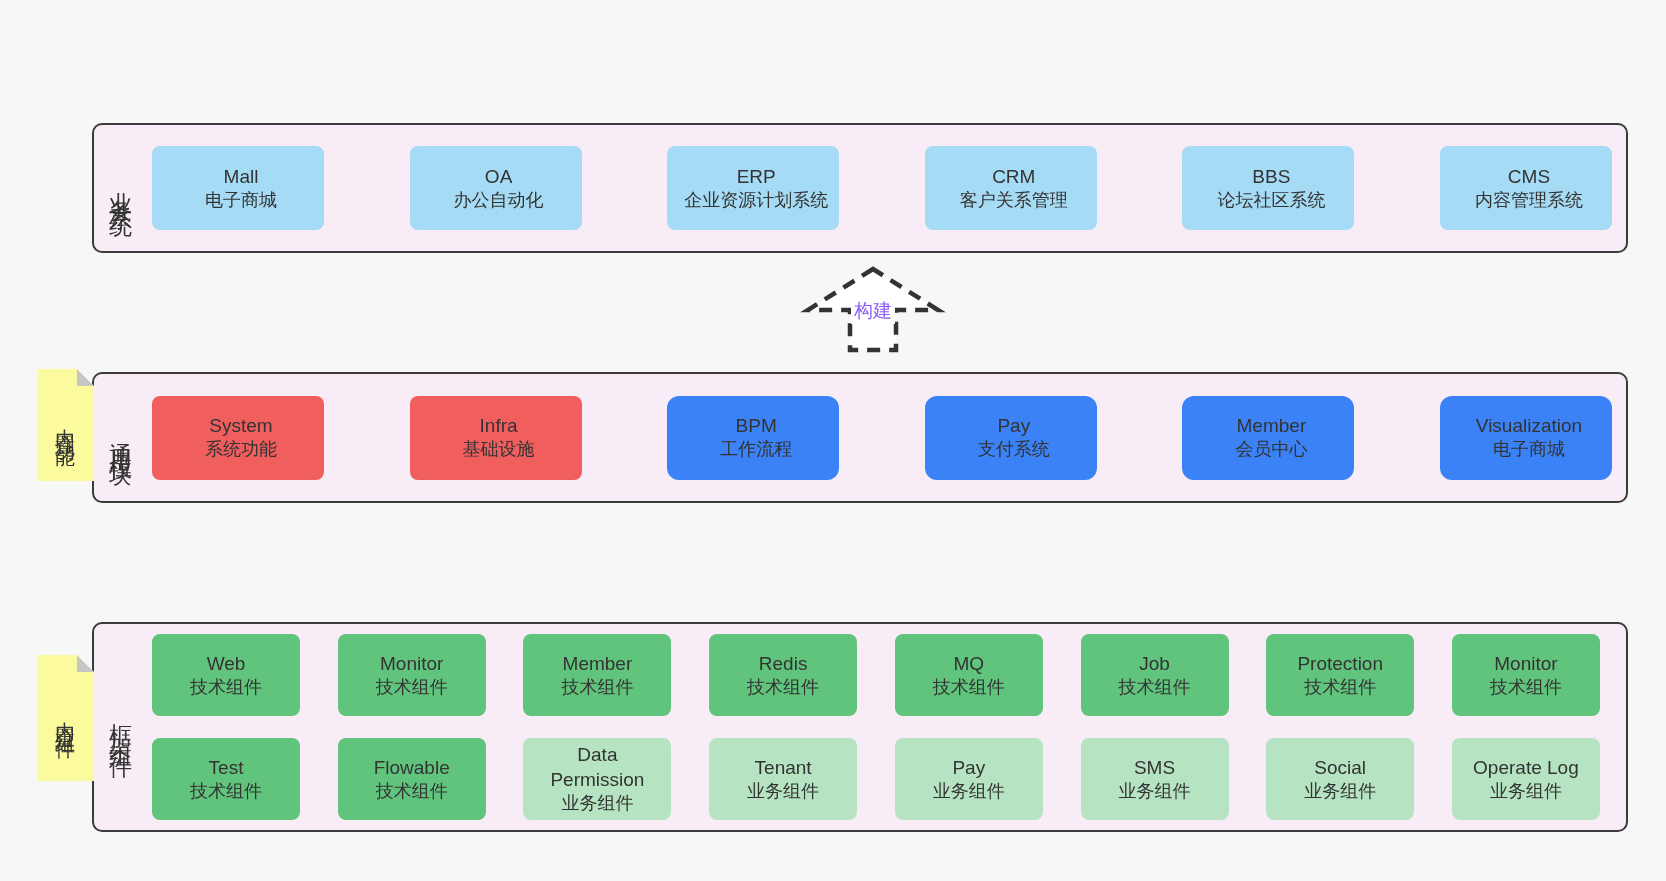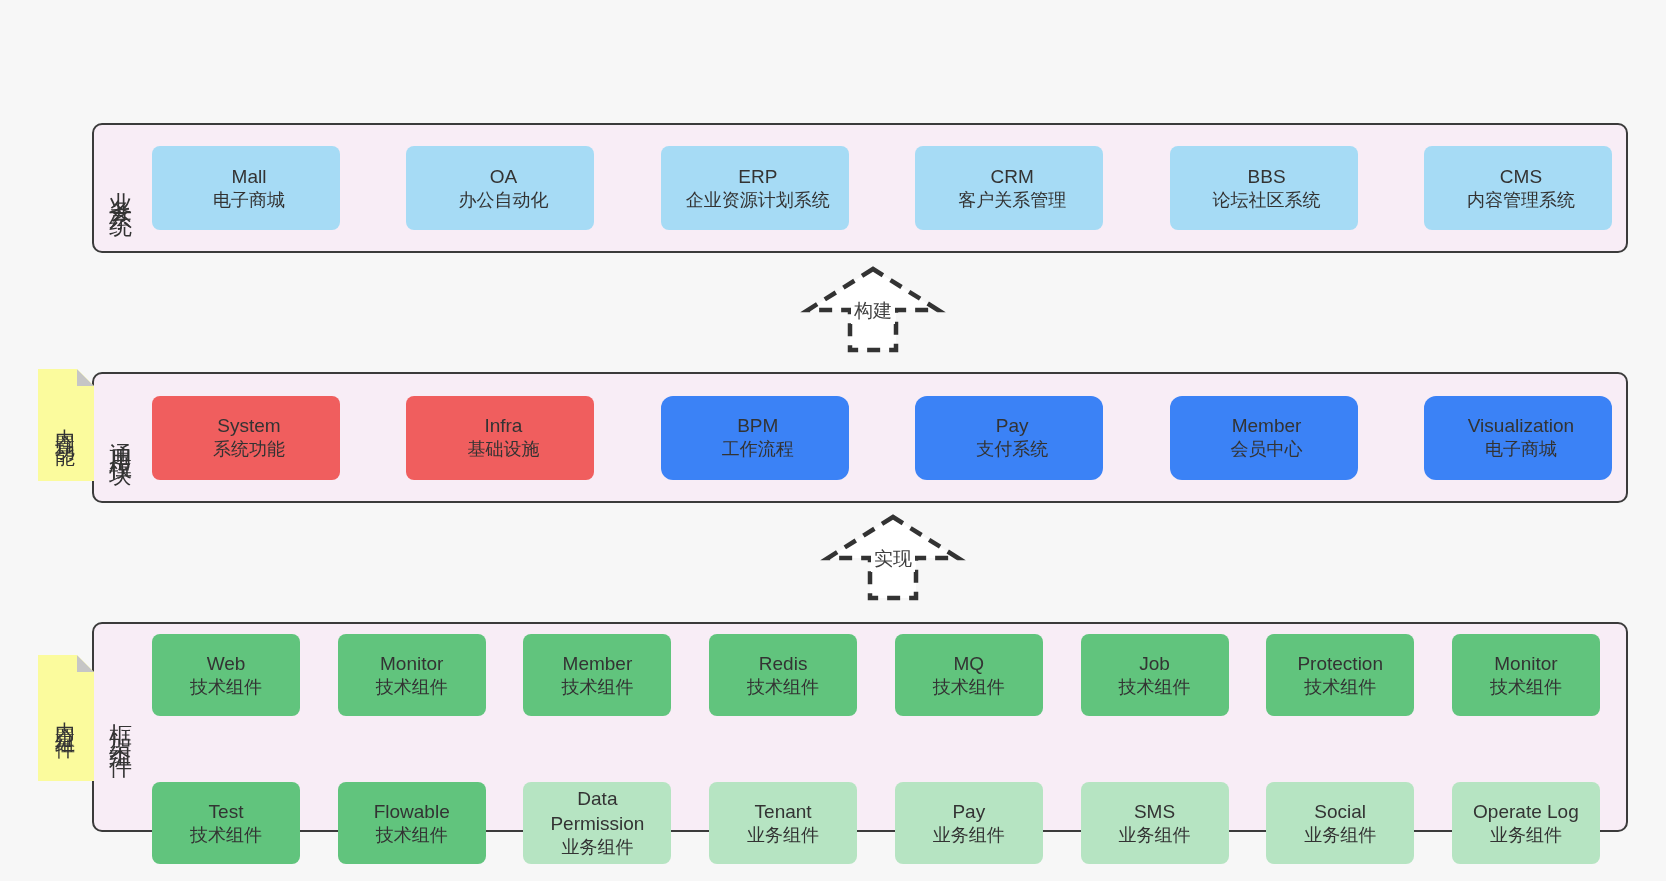--- a/index.html
+++ b/index.html
@@ -63,22 +63,22 @@
     display:flex;
     flex-direction:column;
     justify-content:center;
     align-items:center;
     text-align:center;
     color:#333;
     box-sizing:border-box;
     padding:4px 6px;
   }
   .band--business .box,
-  .band--modules .box{width:188px;height:84px;padding-left:12px;}
-  .band--components .box{width:148px;height:82px;margin-top:44px;}
+  .band--modules .box{width:172px;height:84px;padding-left:12px;}
+  .band--components .box{width:148px;height:82px;}
   .box-title{font-size:19px;line-height:1.32;}
   .box-subtitle{font-size:18px;line-height:1.32;}
   .box--blue{background:#a6dbf5;}
   .box--red{background:#f05e5e;}
   .box--pink{background:#3b82f6;border-radius:12px;}
   .box--green{background:#61c47d;}
   .box--green-light{background:#b6e4c2;}
   
   .sticky{
     position:absolute;
@@ -115,21 +115,21 @@
   .arrow--build{left:798px;top:264px;}
   .arrow--implement{left:818px;top:512px;}
   .arrow svg{position:absolute;left:0;top:0;}
   .arrow-label{
     position:absolute;
     left:50%;top:34px;
     transform:translateX(-50%);
     background:#ffffff;
     padding:0 3px;
     font-size:19px;
-    color:#404040;
+    color:#8b5cf6;
     white-space:nowrap;
   }
 </style>
 </head>
 <body>
 
 <div class="page">
 
   <section class="band band--business">
     <div class="band-label">业务系统</div>
@@ -195,26 +195,20 @@
           <div class="box-title">Member</div>
           <div class="box-subtitle">会员中心</div>
         </div>
         <div class="box box--pink">
           <div class="box-title">Visualization</div>
           <div class="box-subtitle">电子商城</div>
         </div>
       </div>
   </section>
 
-  <div class="arrow arrow--implement">
-    <svg width="150" height="90" viewBox="0 0 150 90">
-      <path d="M75 5 L10 46 L52 46 L52 86 L98 86 L98 46 L140 46 Z" fill="#ffffff" stroke="#333333" stroke-width="4.5" stroke-dasharray="13 9" stroke-linejoin="miter"></path>
-    </svg>
-    <span class="arrow-label">实现</span>
-  </div>
 
   <div class="sticky sticky--components">
     <span class="sticky-fold"></span>
     <span class="sticky-label">内置组件</span>
   </div>
   <section class="band band--components">
     <div class="band-label">框架组件</div>
     <div class="band-content--col">
       <div class="box-row">
           <div class="box box--green">

